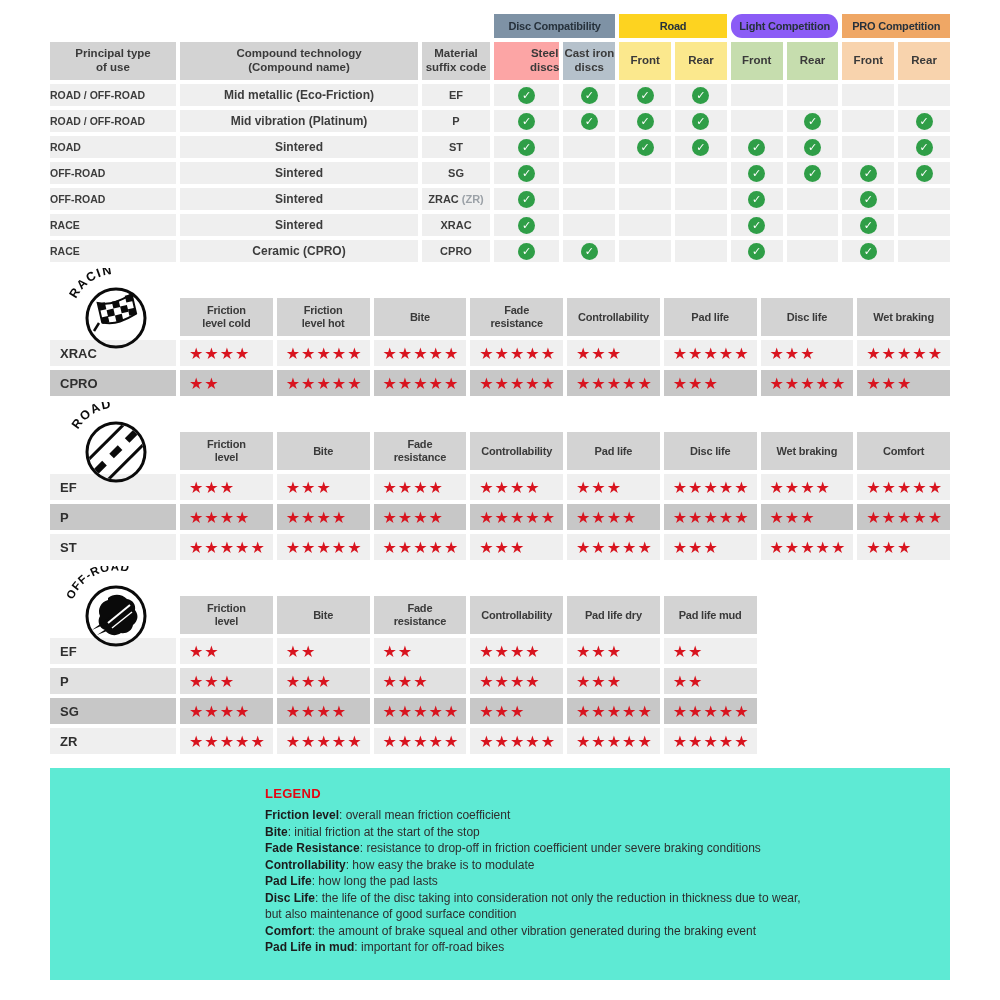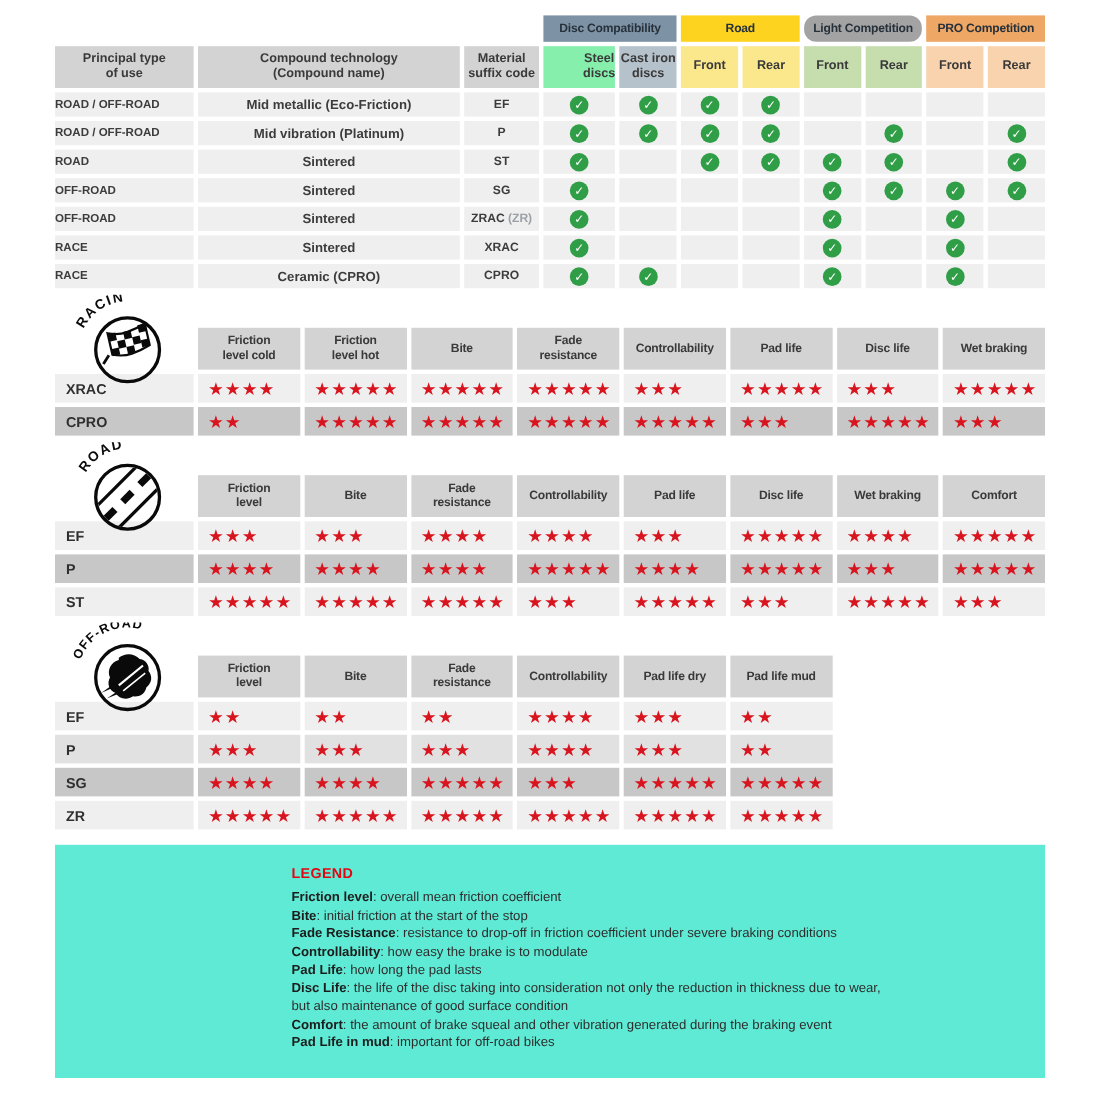--- a/index.html
+++ b/index.html
@@ -51,29 +51,29 @@
 <body>
 
 <div class="content">
 
   <div class="compat">
       <div class="gh-spacer"></div>
       <div class="gh-spacer"></div>
       <div class="gh-spacer"></div>
       <div class="group-cell" style="background: rgb(126, 146, 165);">Disc Compatibility</div>
       <div class="group-cell" style="background: rgb(253, 211, 32);">Road</div>
-      <div class="group-cell" style="background: #a3a3a3; border-radius: 11px;">Light Competition</div>
+      <div class="group-cell" style="background: #8b5cf6; border-radius: 11px;">Light Competition</div>
       <div class="group-cell" style="background: rgb(239, 167, 101);">PRO Competition</div>
       <div class="mh">Principal type
 of use</div>
       <div class="mh">Compound technology
 (Compound name)</div>
       <div class="mh">Material
 suffix code</div>
-      <div class="mh" style="background: #86efac; padding-left: 36px;">Steel
+      <div class="mh" style="background: #fca5a5; padding-left: 36px;">Steel
 discs</div>
       <div class="mh" style="background: rgb(181, 193, 203);">Cast iron
 discs</div>
       <div class="mh" style="background: rgb(251, 232, 141);">Front</div>
       <div class="mh" style="background: rgb(251, 232, 141);">Rear</div>
       <div class="mh" style="background: rgb(198, 221, 174);">Front</div>
       <div class="mh" style="background: rgb(198, 221, 174);">Rear</div>
       <div class="mh" style="background: rgb(248, 211, 173);">Front</div>
       <div class="mh" style="background: rgb(248, 211, 173);">Rear</div>
       <div class="cell use">ROAD / OFF-ROAD</div>

